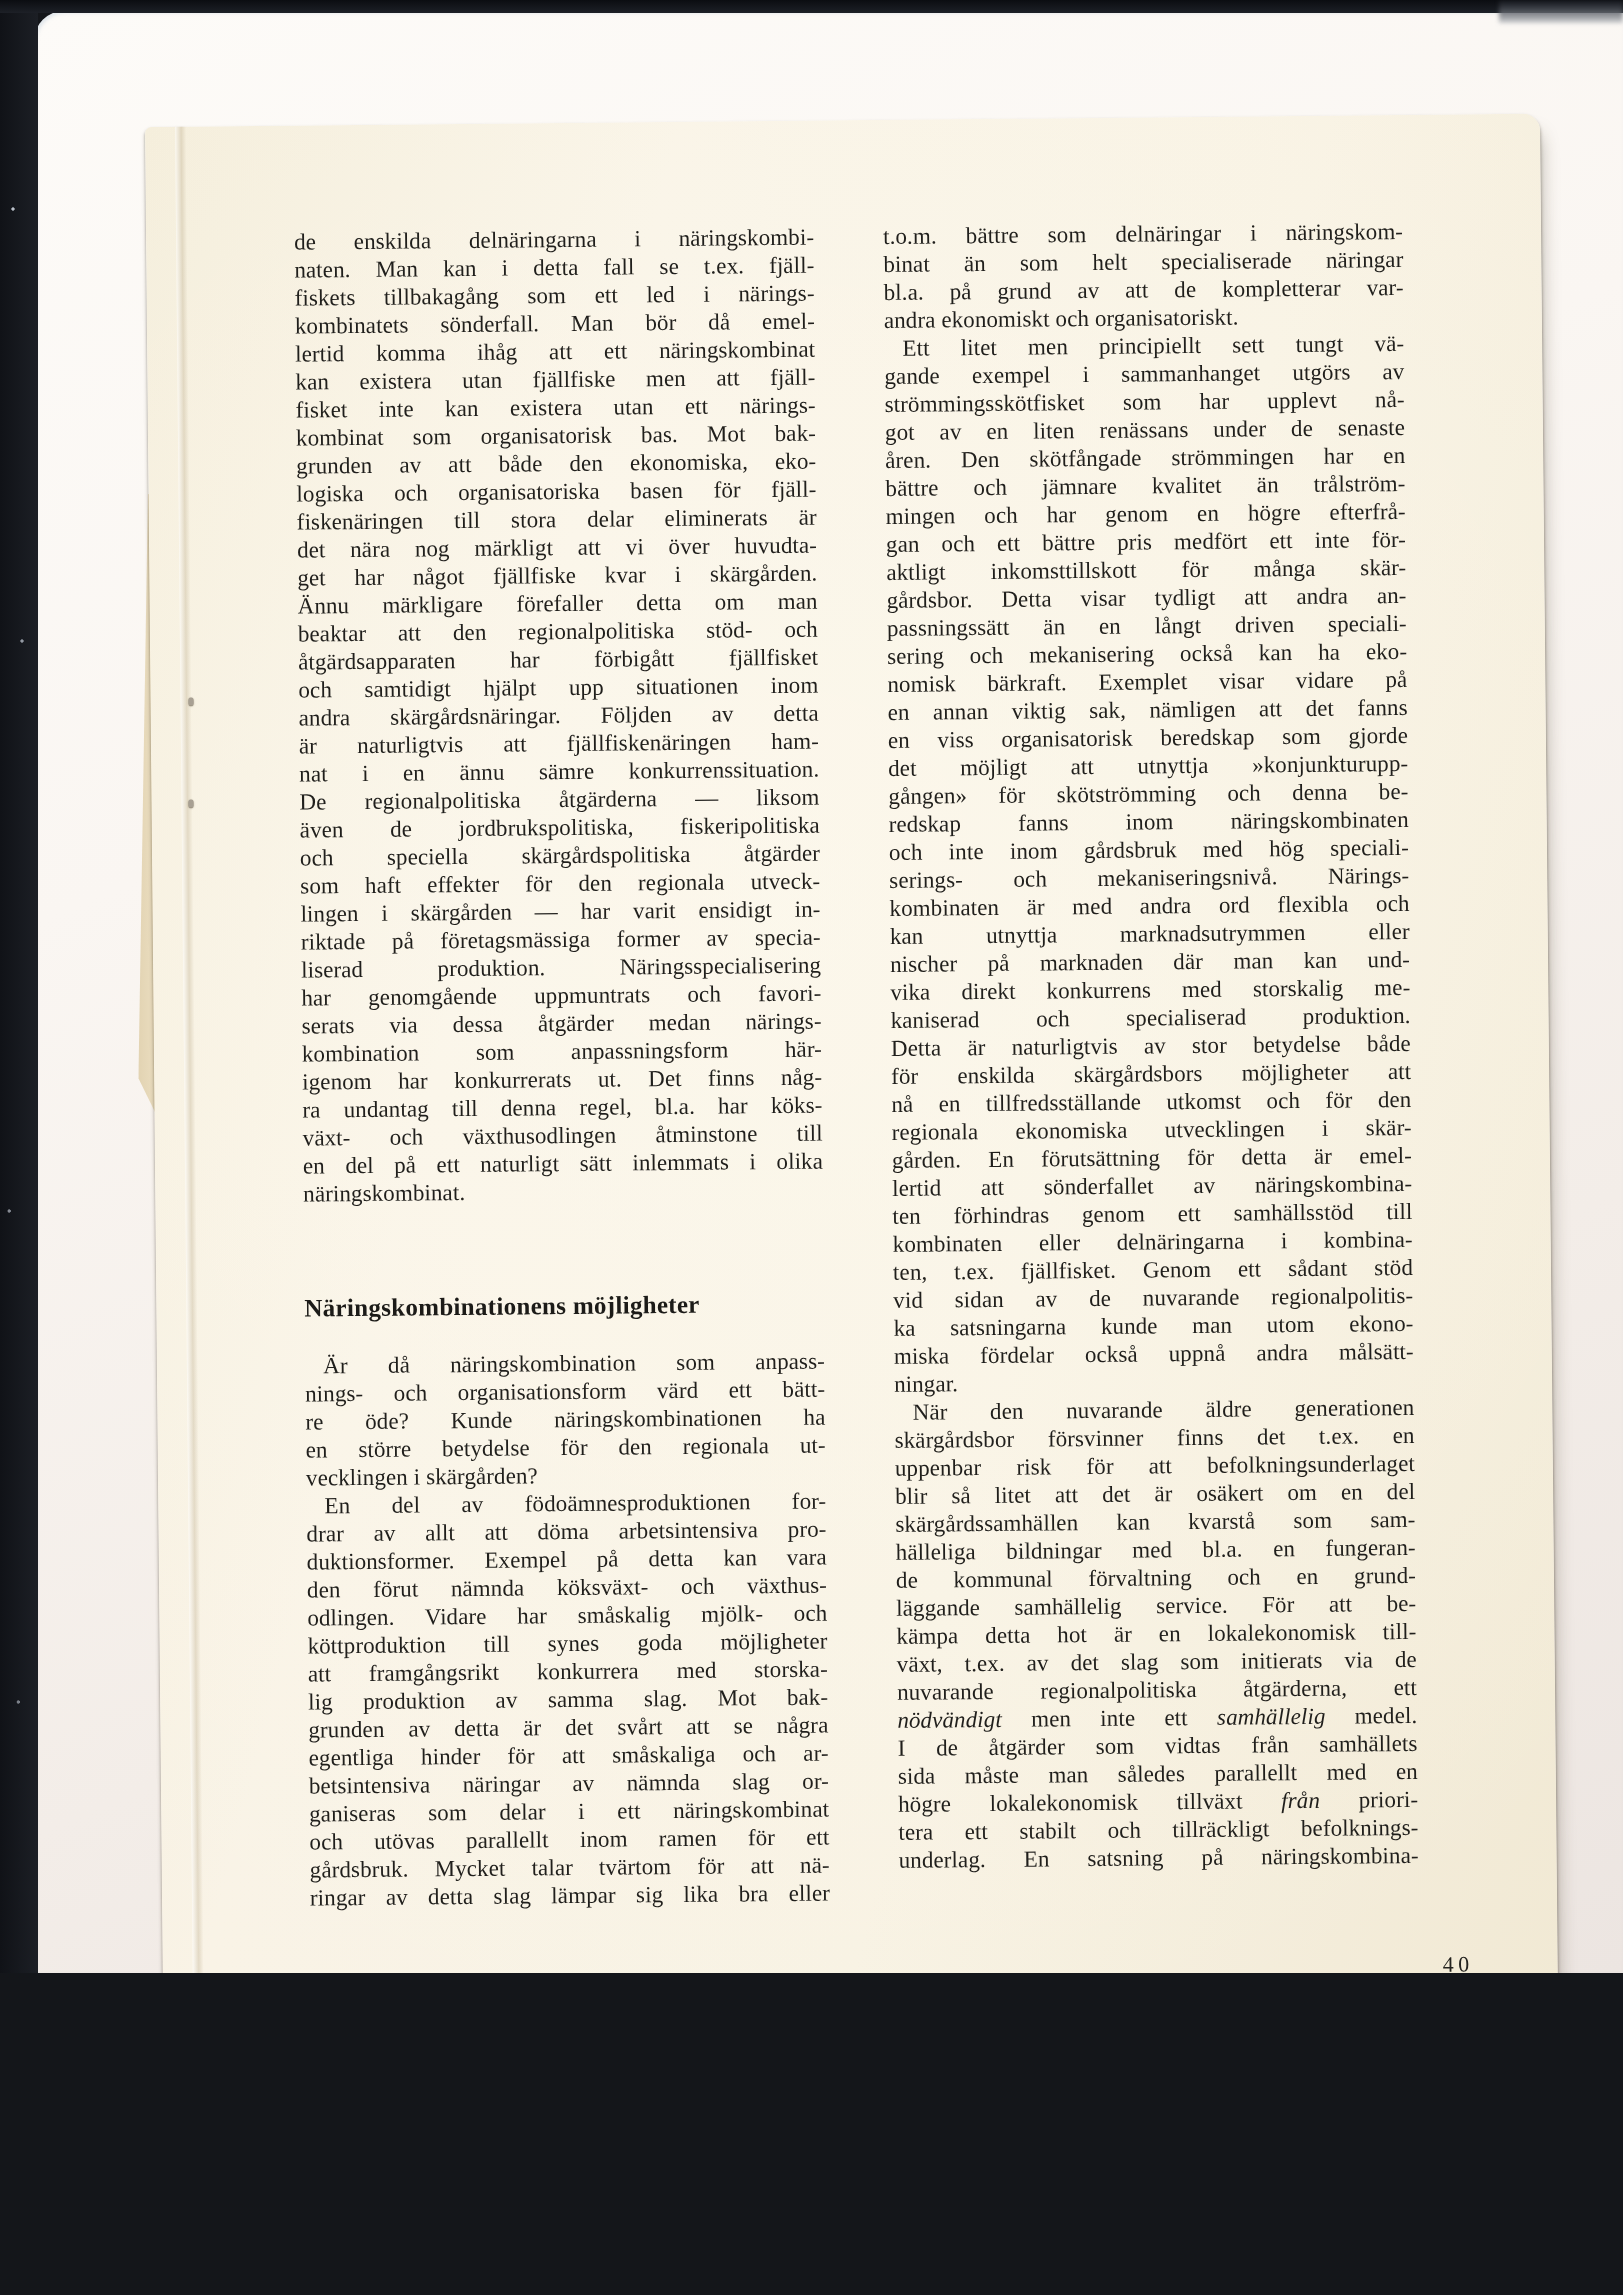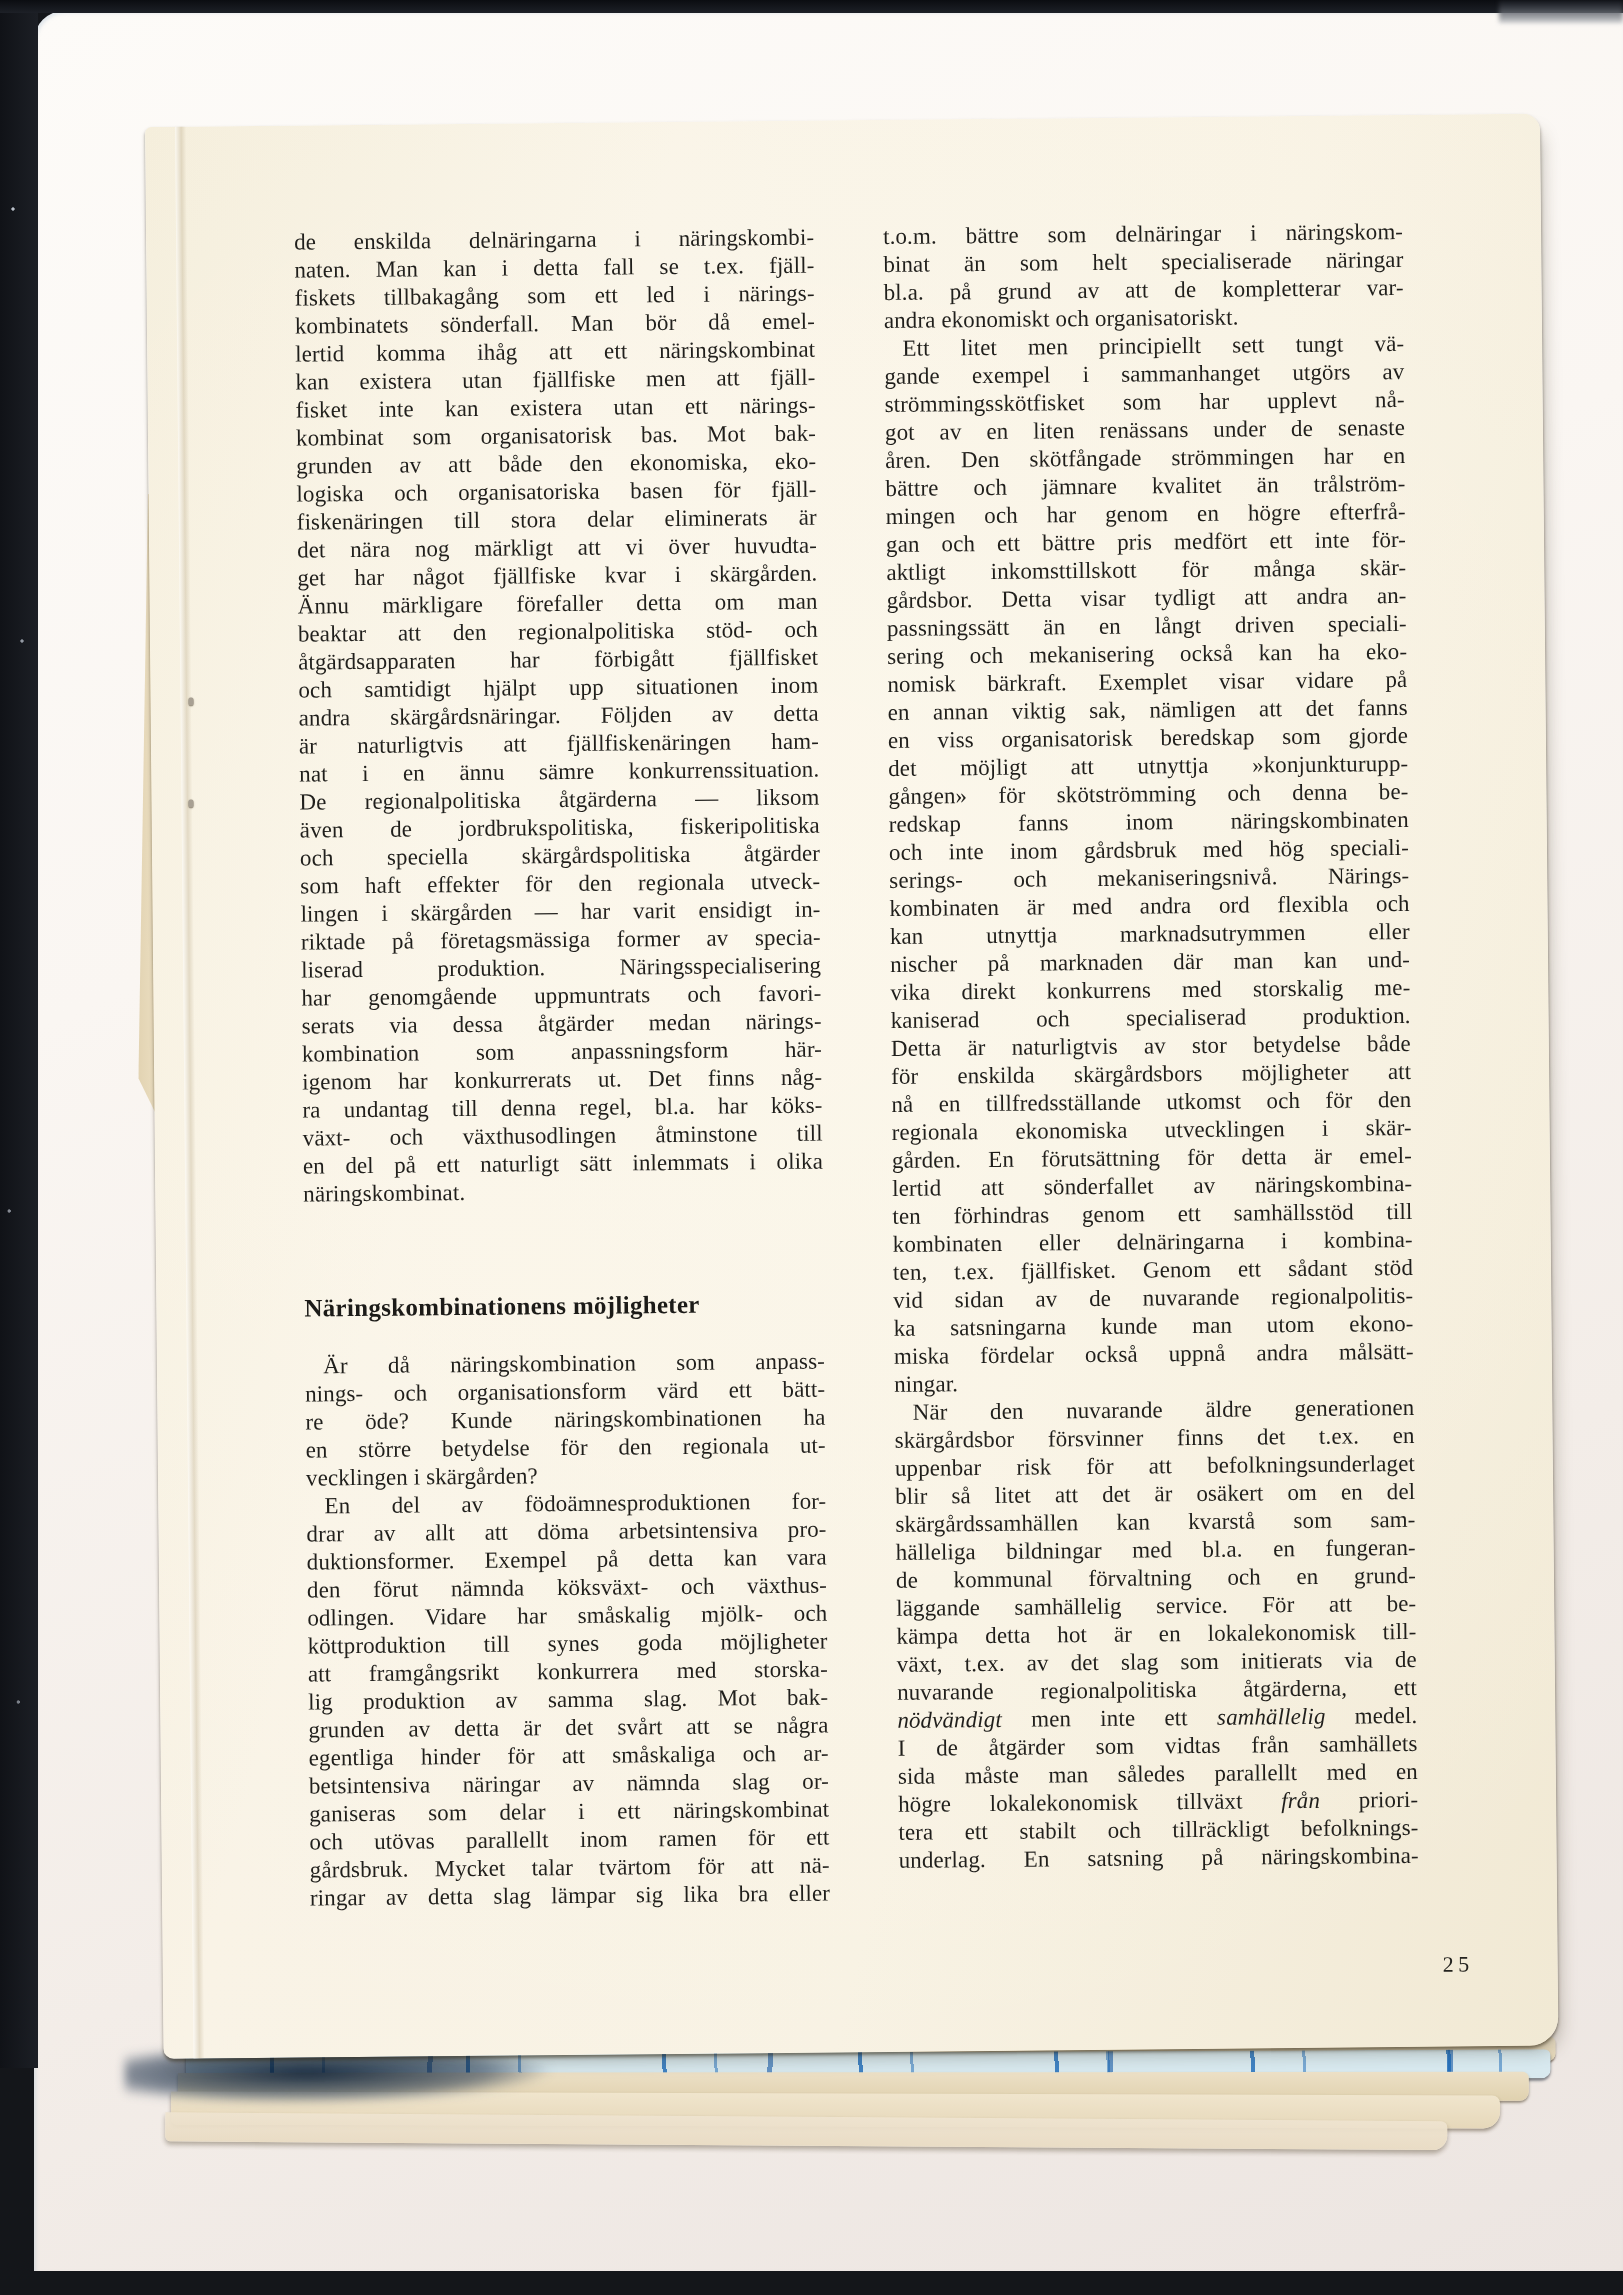--- a/index.html
+++ b/index.html
@@ -1,18 +1,18 @@
 <!DOCTYPE html>
 <html style="font-size:10.5px"><head>
 <meta charset="utf-8">
 <style>
   html,body{margin:0;padding:0;background:#14161a;}
   .canvas{
     position:relative;
-    width:1623px;height:2271px;
+    width:1623px;height:1973px;
     overflow:hidden;
     background:#14161a;
     font-family:"Liberation Serif","DejaVu Serif",serif;
   }
   
   .scanner-strip-left{
     position:absolute;left:0;top:0;width:38px;height:2068px;
     background-color:#14161a;
     background-image:
       radial-gradient(circle at 13px 209px, rgba(215,222,232,.85) 0 1.3px, transparent 2px),
@@ -249,17 +249,17 @@
           <div class="tline">växt, t.ex. av det slag som initierats via de</div>
           <div class="tline">nuvarande regionalpolitiska åtgärderna, ett</div>
           <div class="tline"><i>nödvändigt</i> men inte ett <i>samhällelig</i> medel.</div>
           <div class="tline">I de åtgärder som vidtas från samhällets</div>
           <div class="tline">sida måste man således parallellt med en</div>
           <div class="tline">högre lokalekonomisk tillväxt <i>från</i> priori-</div>
           <div class="tline">tera ett stabilt och tillräckligt befolknings-</div>
           <div class="tline">underlag. En satsning på näringskombina-</div>
         </div>
 
-      <div class="pagenum">25</div>
+      <div class="pagenum">40</div>
     </div>
   </div>
 </div>
 
 
 </body></html>

